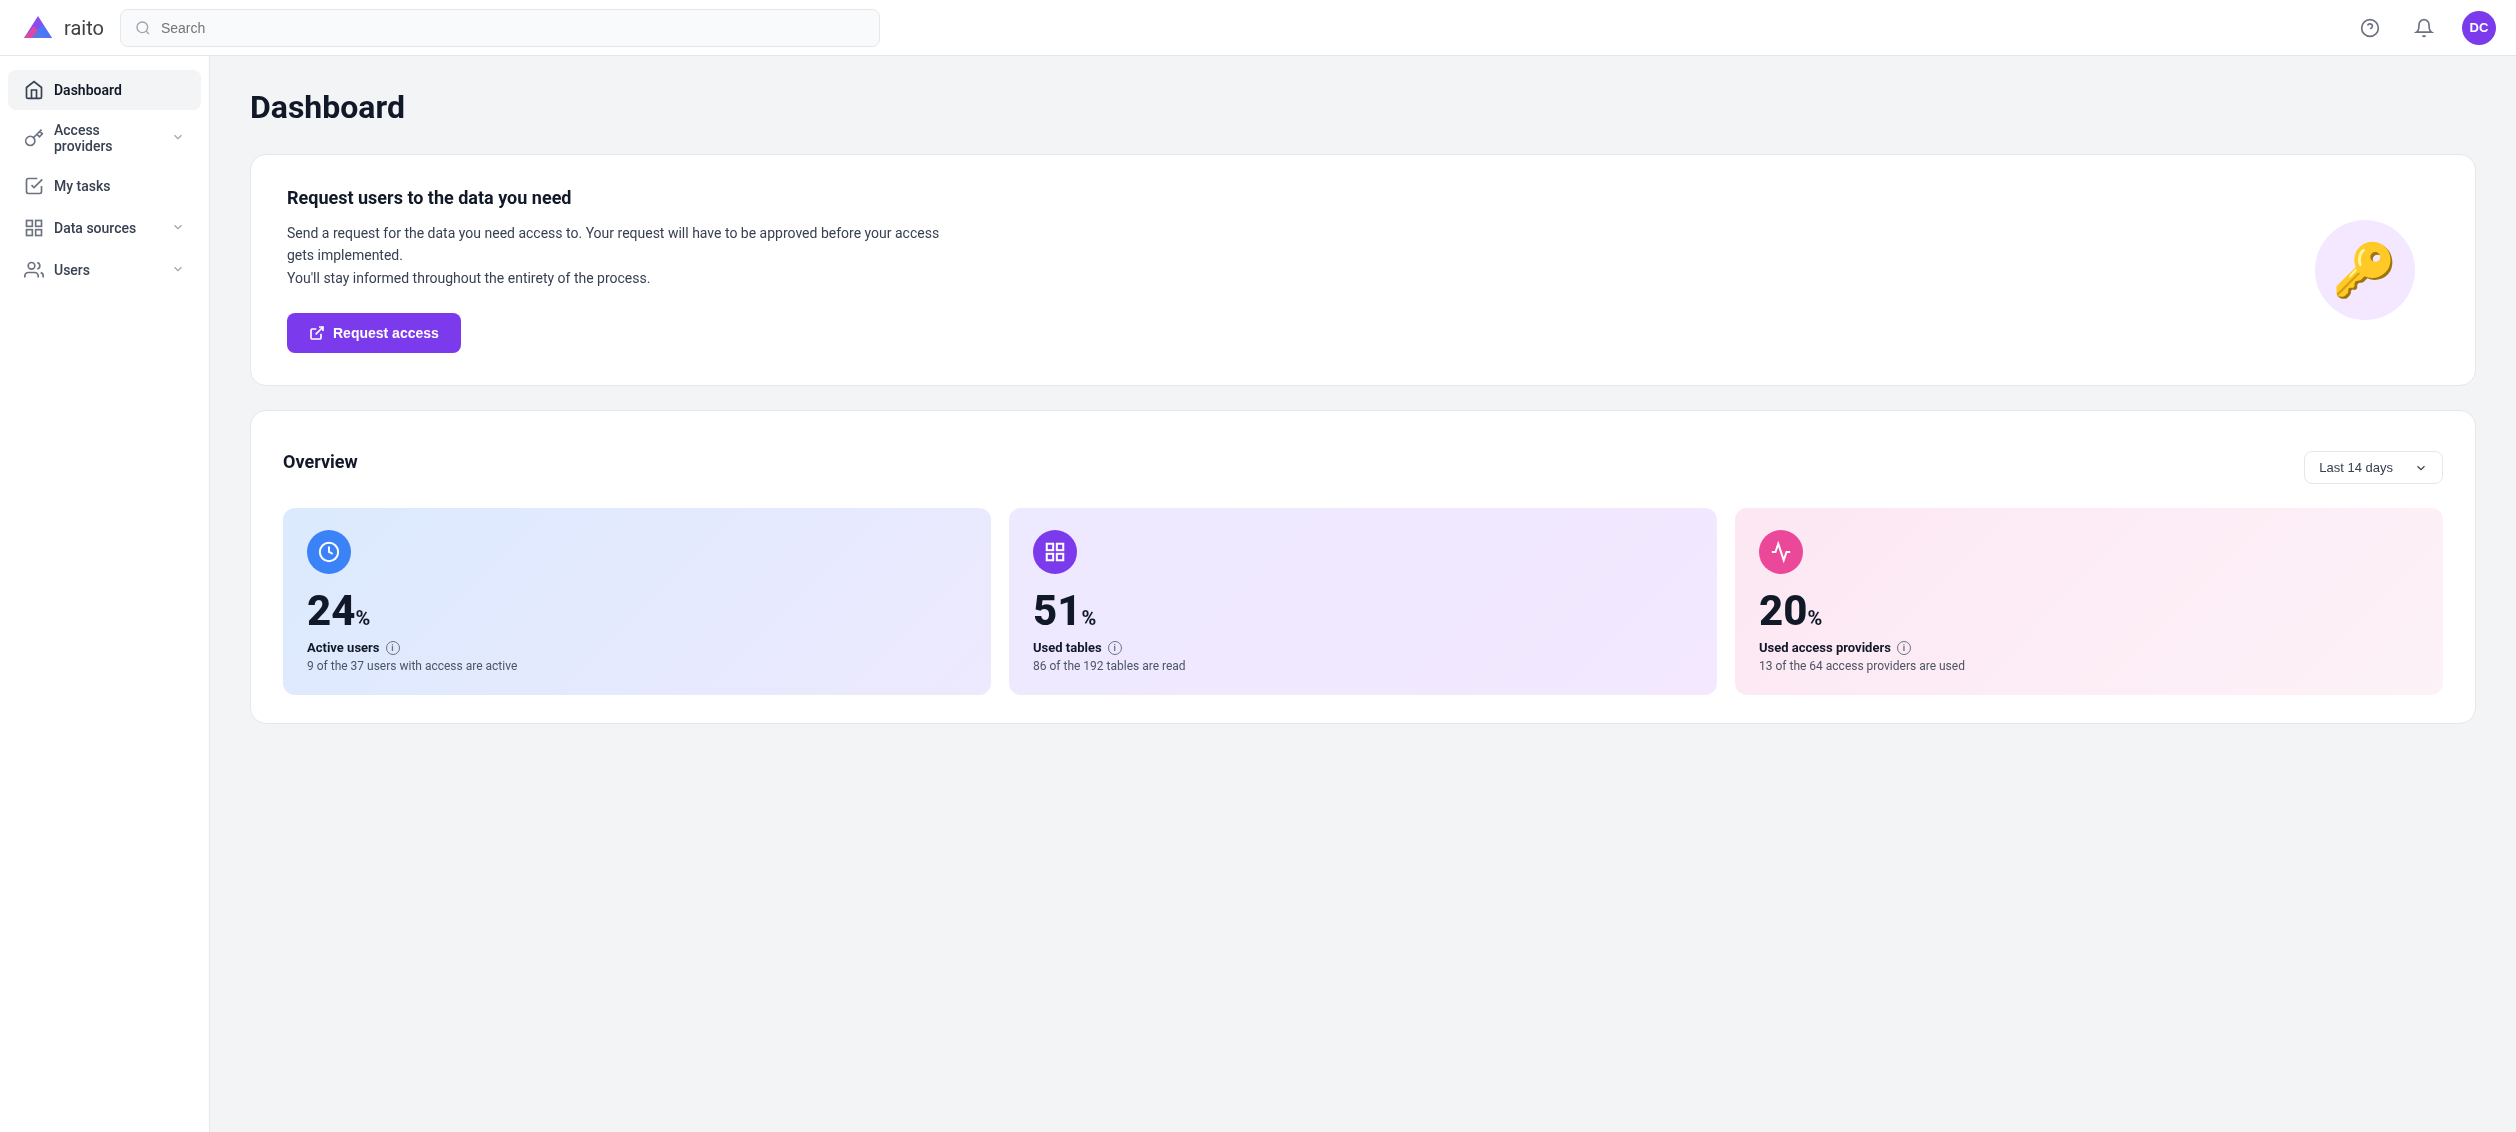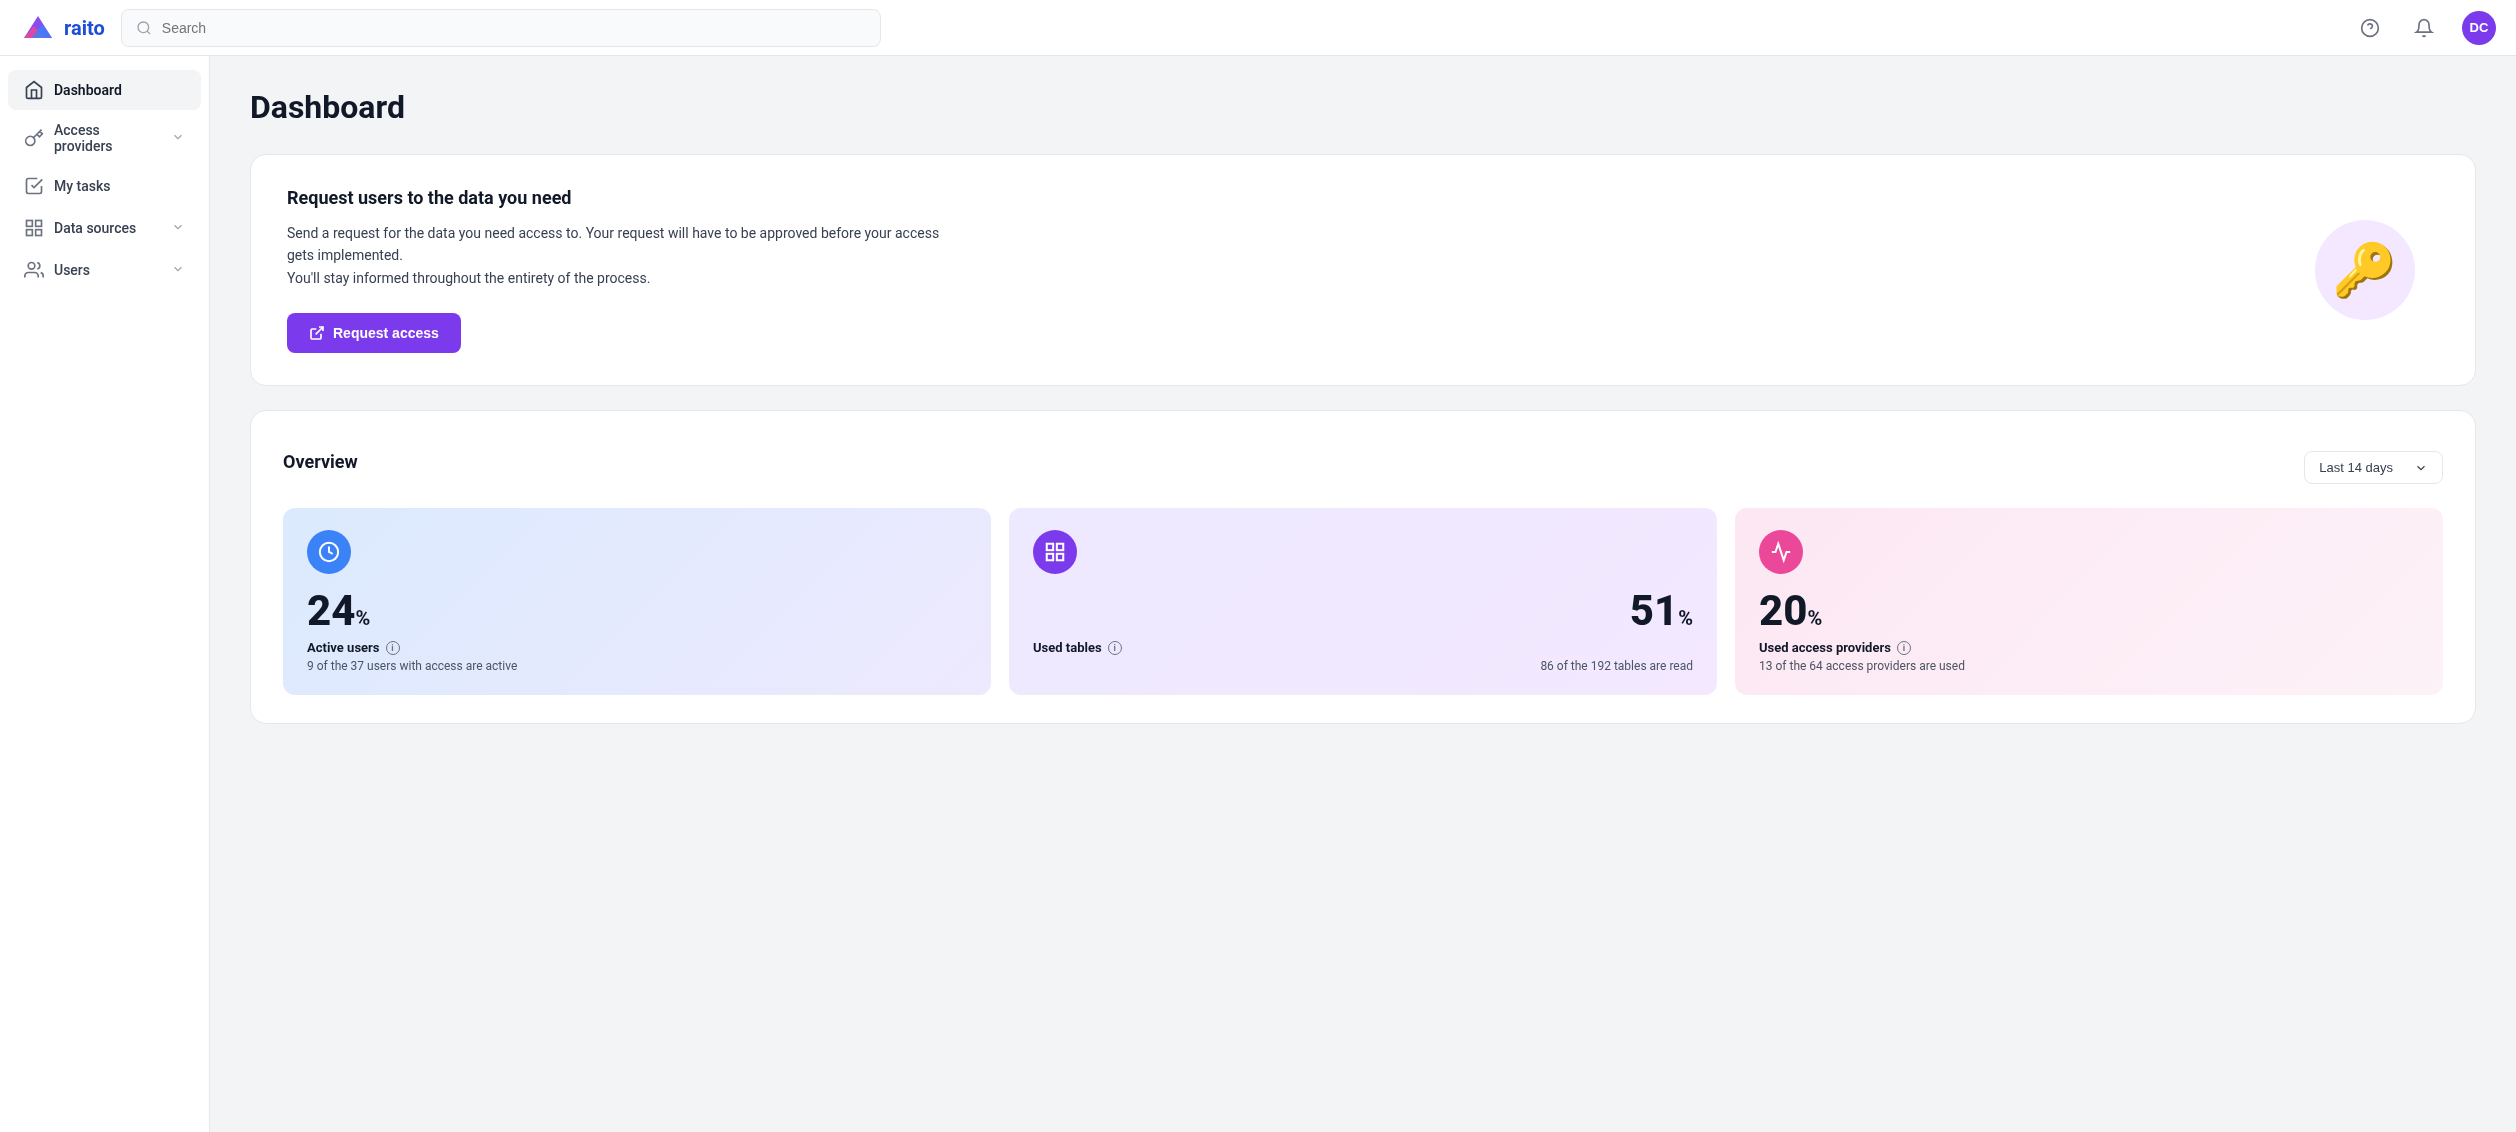--- a/index.html
+++ b/index.html
@@ -29,22 +29,22 @@
       align-items: center;
       gap: 8px;
       text-decoration: none;
     }
     .logo-icon {
       width: 36px;
       height: 36px;
     }
     .logo-text {
       font-size: 20px;
-      font-weight: 700;
-      color: #1d4ed8;
+      font-weight: 400;
+      color: #404040;
     }
     .search-bar {
       flex: 1;
       max-width: 760px;
       display: flex;
       align-items: center;
       background: #f9fafb;
       border: 1px solid #e5e7eb;
       border-radius: 8px;
       padding: 0 14px;
@@ -259,21 +259,20 @@
       border-radius: 12px;
       padding: 22px 24px;
       position: relative;
     }
 
     .stat-card.blue {
       background: linear-gradient(135deg, #dbeafe 0%, #ede9fe 100%);
     }
     .stat-card.purple {
       background: linear-gradient(135deg, #ede9fe 0%, #f3e8ff 100%);
-      text-align: right;
     }
     .stat-card.pink {
       background: linear-gradient(135deg, #fce7f3 0%, #fdf2f8 100%);
     }
 
     .stat-icon {
       width: 44px;
       height: 44px;
       border-radius: 50%;
       display: flex;

